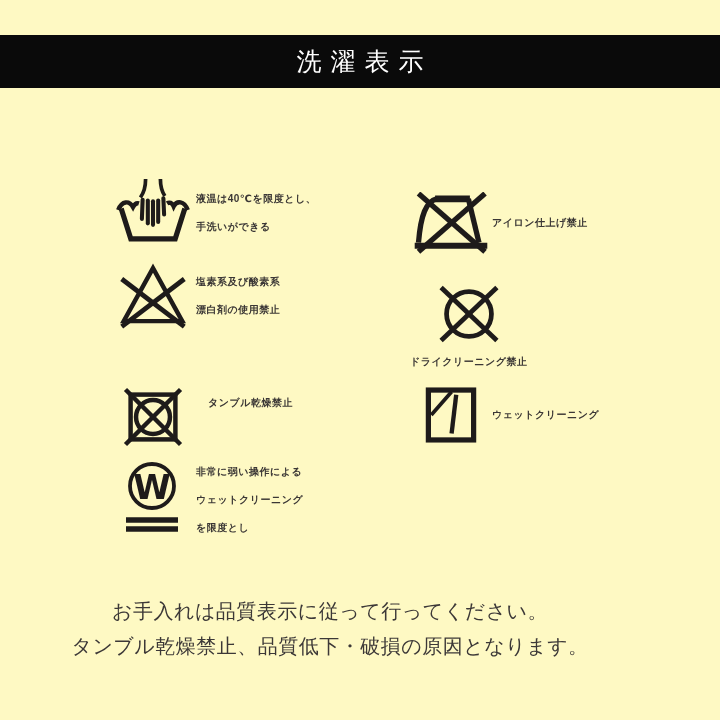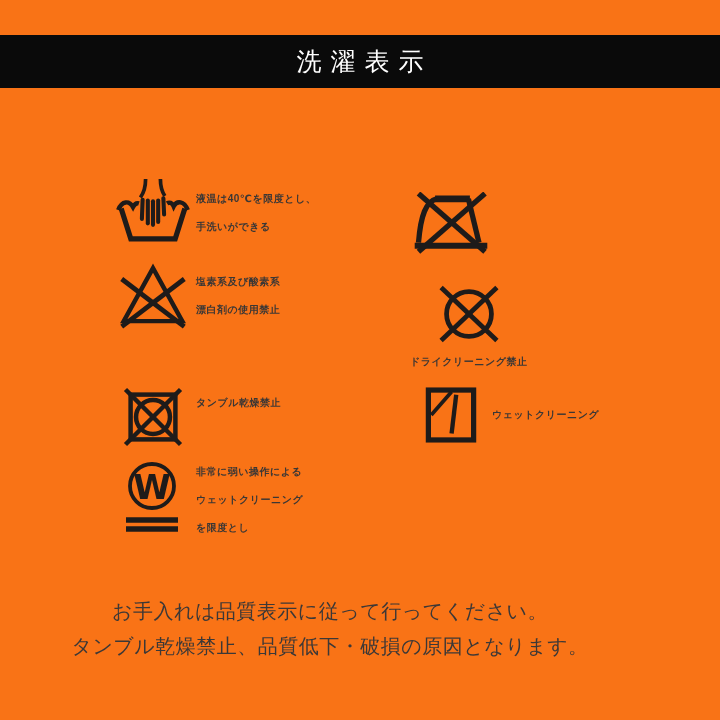--- a/index.html
+++ b/index.html
@@ -1,17 +1,17 @@
 <!DOCTYPE html>
 <html><head>
 <meta charset="utf-8">
 <style>
   html,body{margin:0;padding:0;background:#ffffff;}
   .page{
-    position:relative;width:720px;height:720px;background:#f97316;overflow:hidden;
+    position:relative;width:720px;height:720px;background:#fef9c3;overflow:hidden;
     font-family:"Liberation Sans","DejaVu Sans",sans-serif;
   }
   
   .header{
     position:absolute;left:0;top:35px;width:720px;height:53px;
     background:#0a0a0a;display:flex;align-items:center;justify-content:center;
   }
   .header .title{
     color:#ffffff;font-size:25px;font-weight:500;
     letter-spacing:9px;text-indent:9px;line-height:1;
@@ -19,21 +19,21 @@
   
   .item{position:absolute;display:flex;align-items:center;}
   .item.top-align{align-items:flex-start;}
   .symwrap{display:flex;justify-content:center;align-items:center;flex:0 0 auto;}
   .left-col .symwrap{width:86px;}
   .right-col .symwrap{width:82px;}
   .label{
     font-size:10px;line-height:28px;color:#3b3735;
     font-weight:600;letter-spacing:0.5px;white-space:nowrap;
   }
-  .item.top-align .label{margin-top:4px;}
+  .item.top-align .label{margin-top:4px;margin-left:12px;}
   svg{display:block;}
   svg .ink{stroke:#1e1b1a;fill:none;}
   svg .fillink{fill:#1e1b1a;stroke:none;}
   
   .footer{
     position:absolute;left:0;top:594px;width:660px;text-align:center;
     font-family:"Liberation Serif","DejaVu Serif",serif;
     font-size:20px;line-height:35px;color:#3c3837;letter-spacing:0.5px;
   }
 </style>
@@ -117,20 +117,23 @@
     <div class="symwrap">
       <svg width="76" height="62" viewBox="0 0 100 82">
         <path class="ink" stroke-width="9" d="M29 9 L75 9"></path>
         <path class="ink" stroke-width="7" d="M73 9 L87 67"></path>
         <path class="ink" stroke-width="7" d="M31 9 C17 13 10 30 7 67"></path>
         <path class="ink" stroke-width="8" d="M2 71 L98 71"></path>
         <path class="ink" stroke-width="7" d="M7 2 L95 79"></path>
         <path class="ink" stroke-width="7" d="M95 2 L7 79"></path>
       </svg>
     </div>
+    <div class="label">
+      <div>アイロン仕上げ禁止</div>
+    </div>
   </div>
 
   <div class="item right-col" style="left:410px;top:280px;height:68px;flex-direction:column;">
     <div class="symwrap">
       <svg width="68" height="68" viewBox="0 0 100 100">
         <circle class="ink" stroke-width="7" cx="50" cy="50" r="33"></circle>
         <path class="ink" stroke-width="7" d="M9 11 L91 89"></path>
         <path class="ink" stroke-width="7" d="M91 11 L9 89"></path>
       </svg>
     </div>

